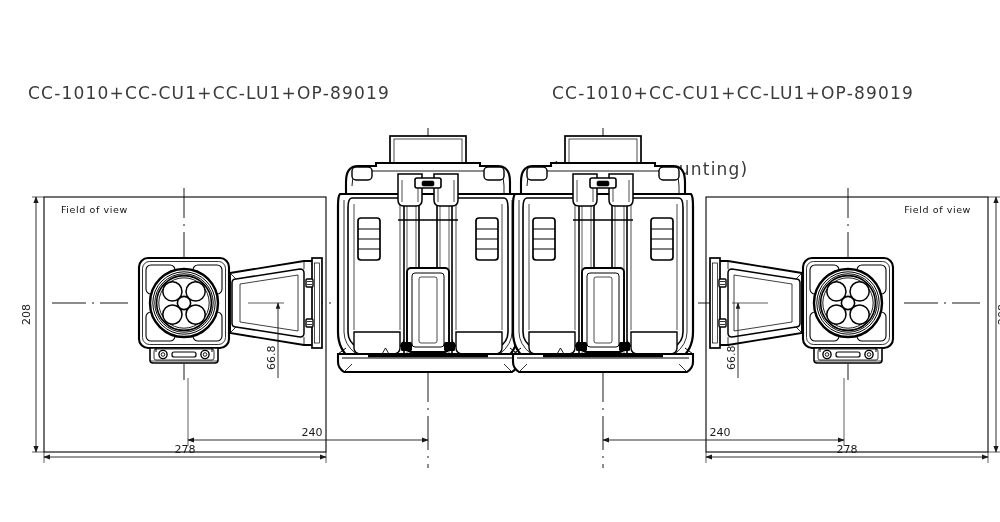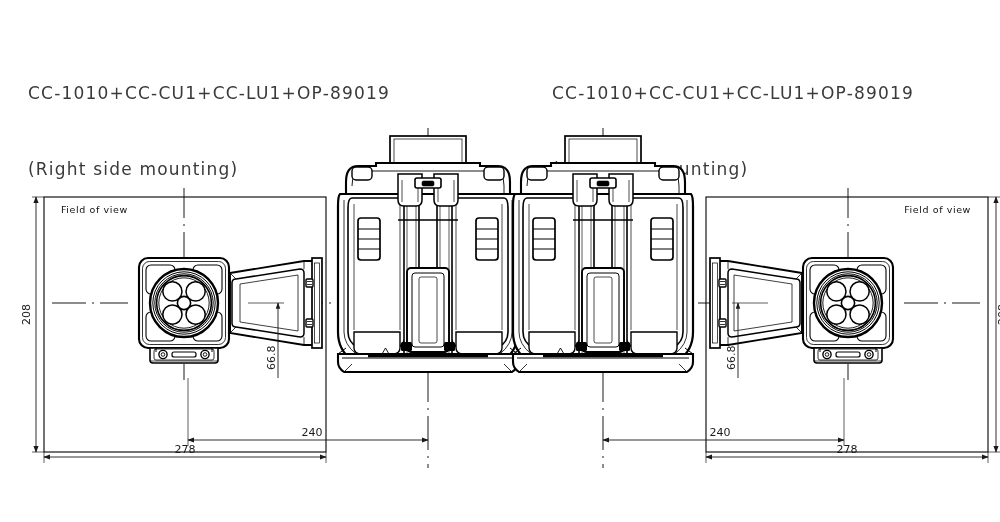--- a/index.html
+++ b/index.html
@@ -18,21 +18,20 @@
   .dimtext{font-family:"DejaVu Sans","Liberation Sans",sans-serif;font-size:11px;fill:#1a1a1a;}
   .fovtext{font-family:"DejaVu Sans","Liberation Sans",sans-serif;font-size:9.5px;fill:#111111;letter-spacing:.6px;}
 </style>
 </head>
 <body>
 
 <div id="sheet">
 
   <div class="title-block" id="title-left">
     <span class="title-line">CC-1010+CC-CU1+CC-LU1+OP-89019</span>
-    <span class="title-line">(Right side mounting)</span>
   </div>
 
   <div class="title-block" id="title-right">
     <span class="title-line">CC-1010+CC-CU1+CC-LU1+OP-89019</span>
     <span class="title-line">(Left side mounting)</span>
   </div>
 
   <svg id="drawing" viewBox="0 0 1000 522">
     <defs>
       <marker id="ar" viewBox="0 0 10 10" refX="9" refY="5" markerWidth="8" markerHeight="8" orient="auto-start-reverse">

